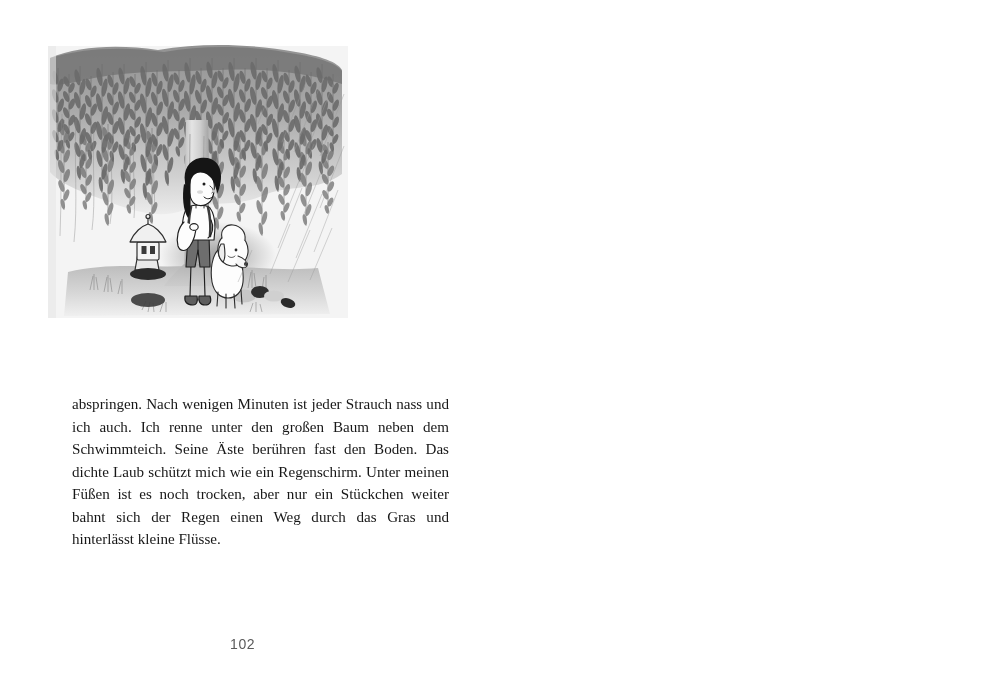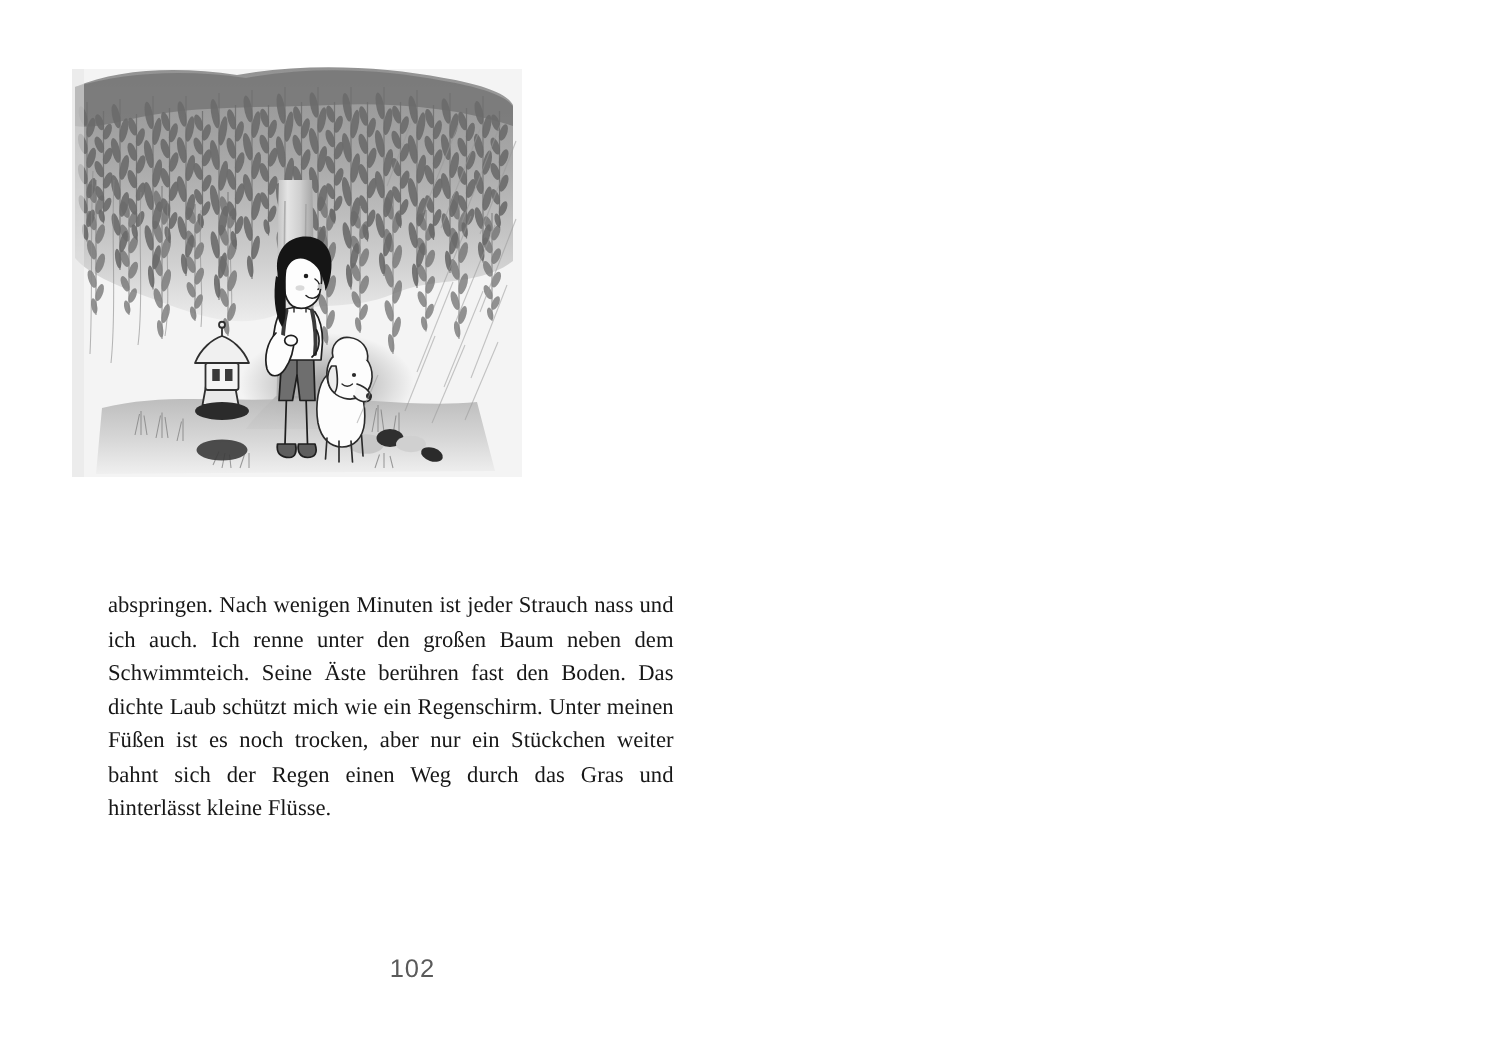--- a/index.html
+++ b/index.html
@@ -49,25 +49,25 @@
   }
   .textblock p.indent { text-indent: 1.35em; }
   .textblock p.noindent { text-indent: 0; }
   
   .textblock p { text-align-last: left; }
 
   
   .folio {
     position: absolute;
     font-family: "Liberation Sans", "DejaVu Sans", sans-serif;
-    font-size: 17px;
+    font-size: 14px;
     letter-spacing: 0.6px;
     color: #5a5a5a;
     width: 60px;
-    text-align: right;
+    text-align: left;
   }
   #folio-left  { left: 230px; top: 636px; }
 
   
   #illustration {
     position: absolute;
     left: 38px;
     top: 24px;
     width: 330px;
     height: 335px;

